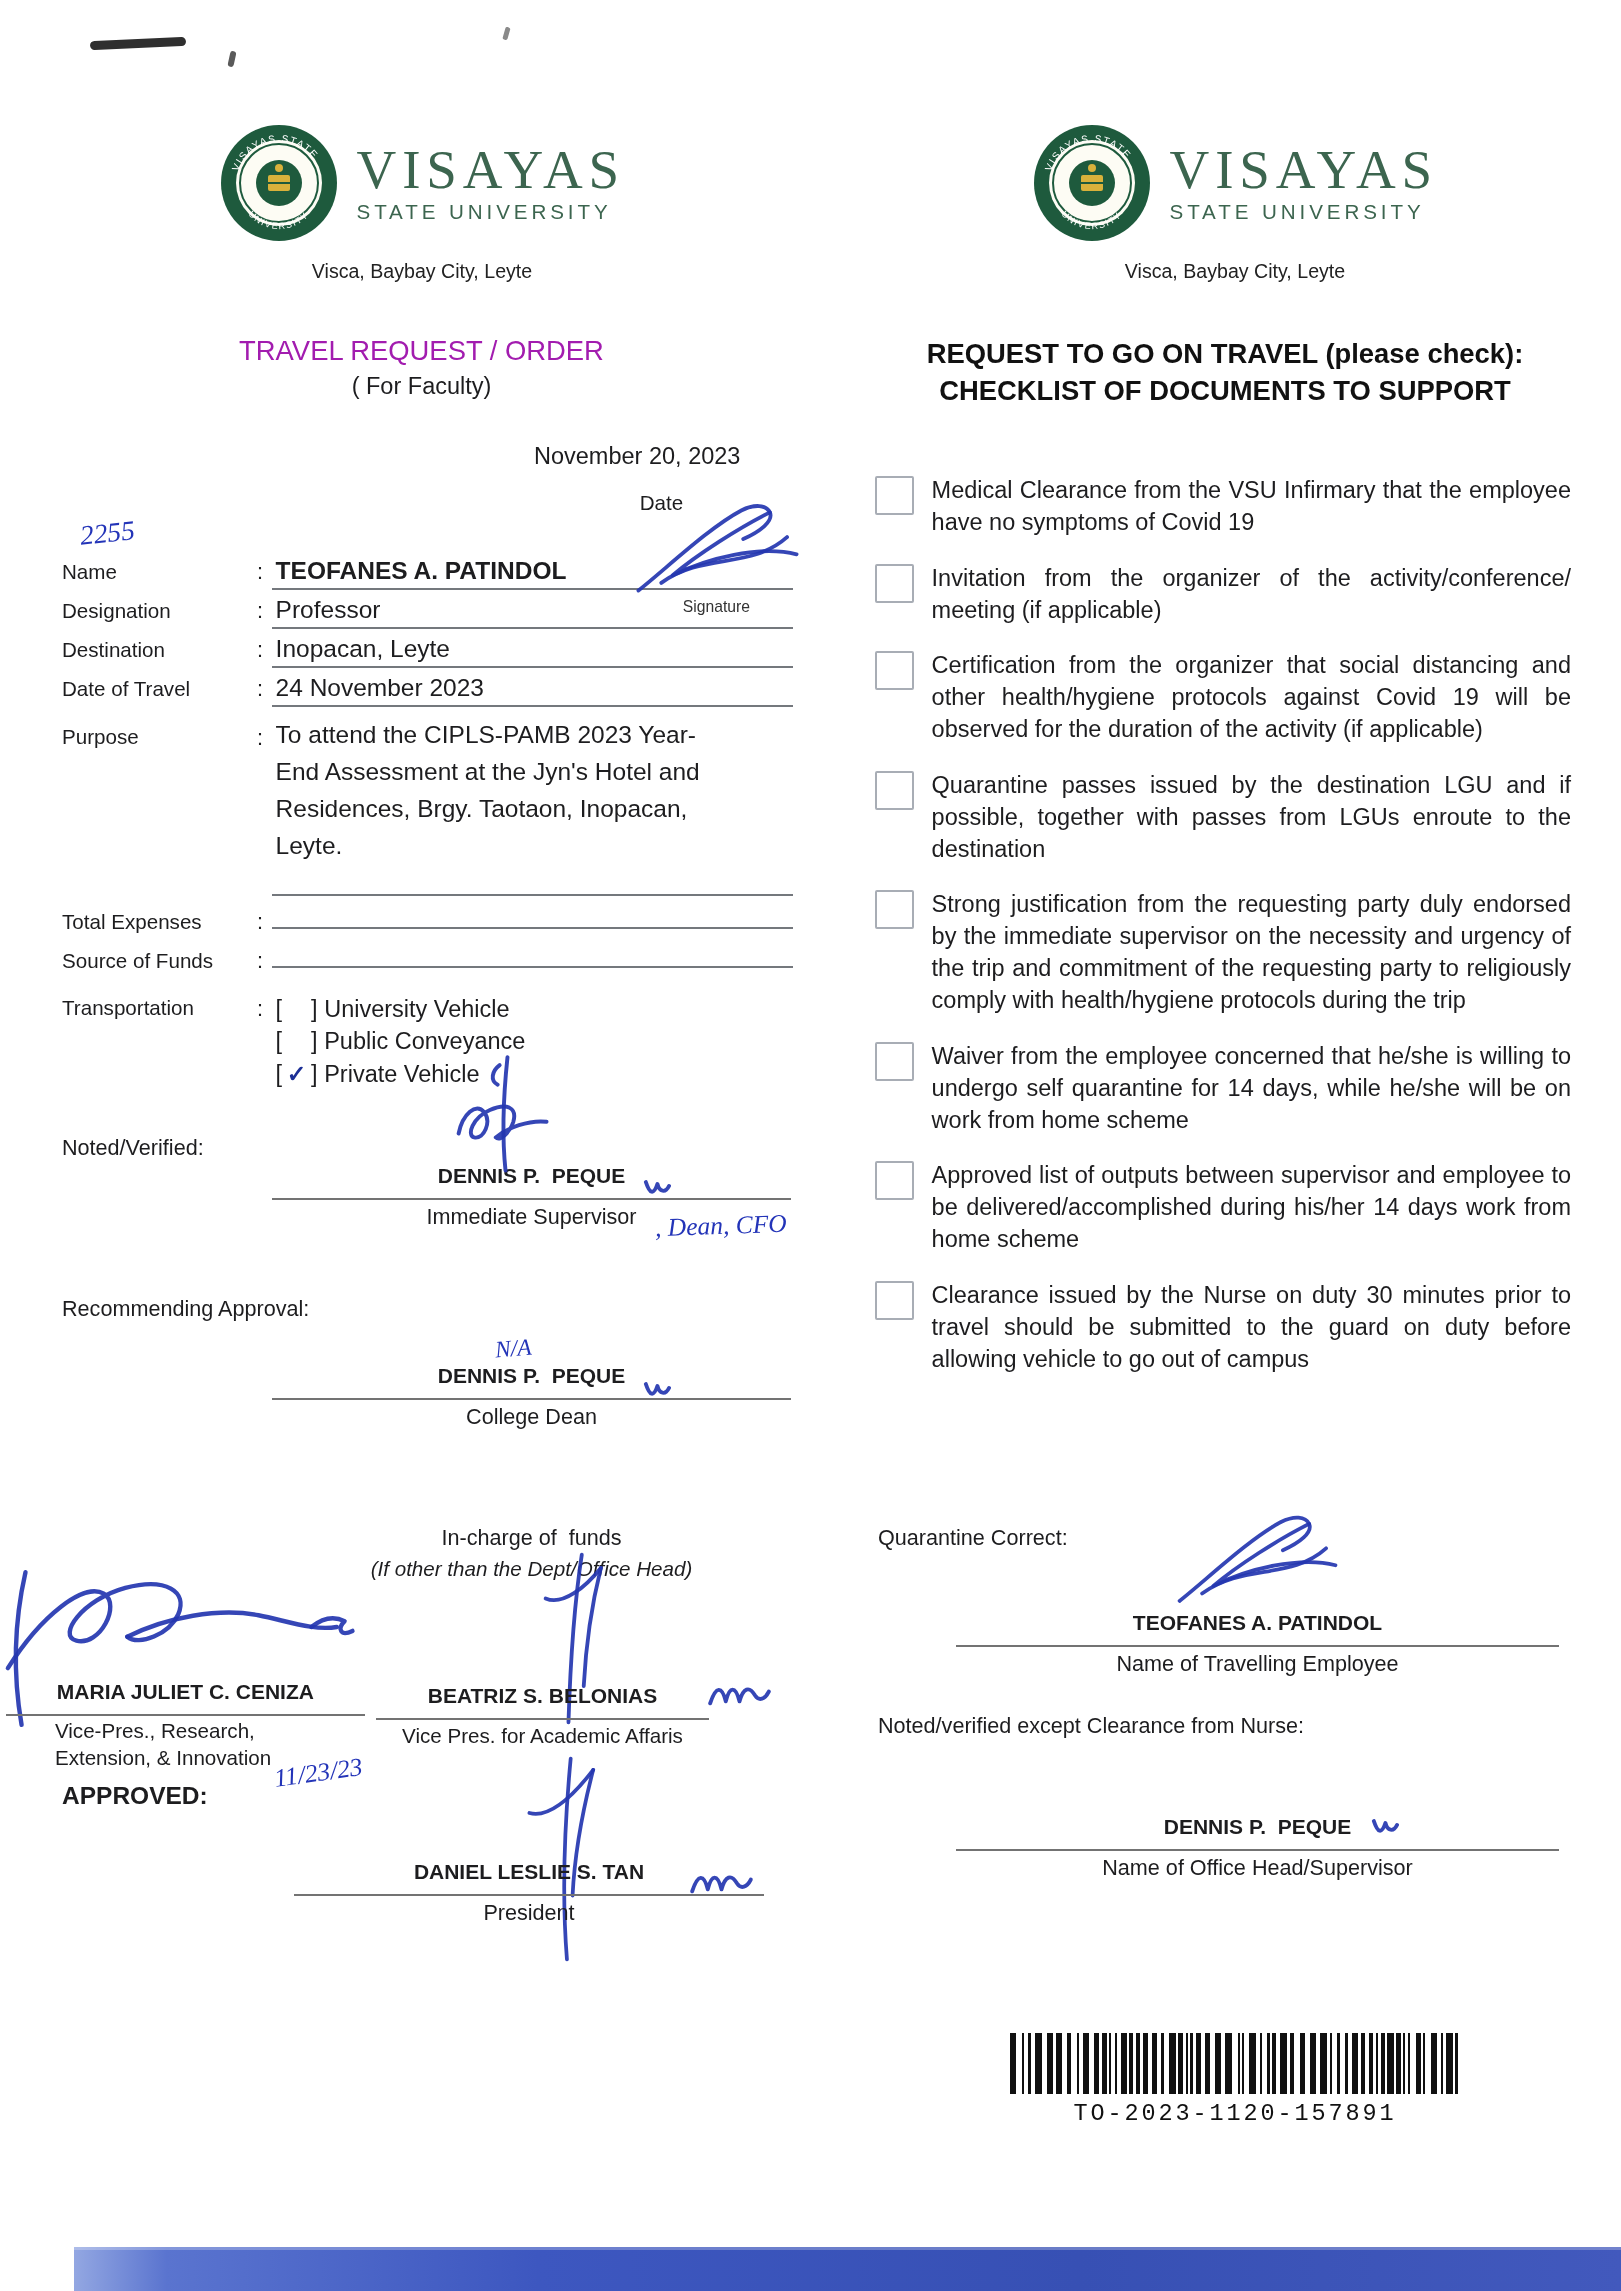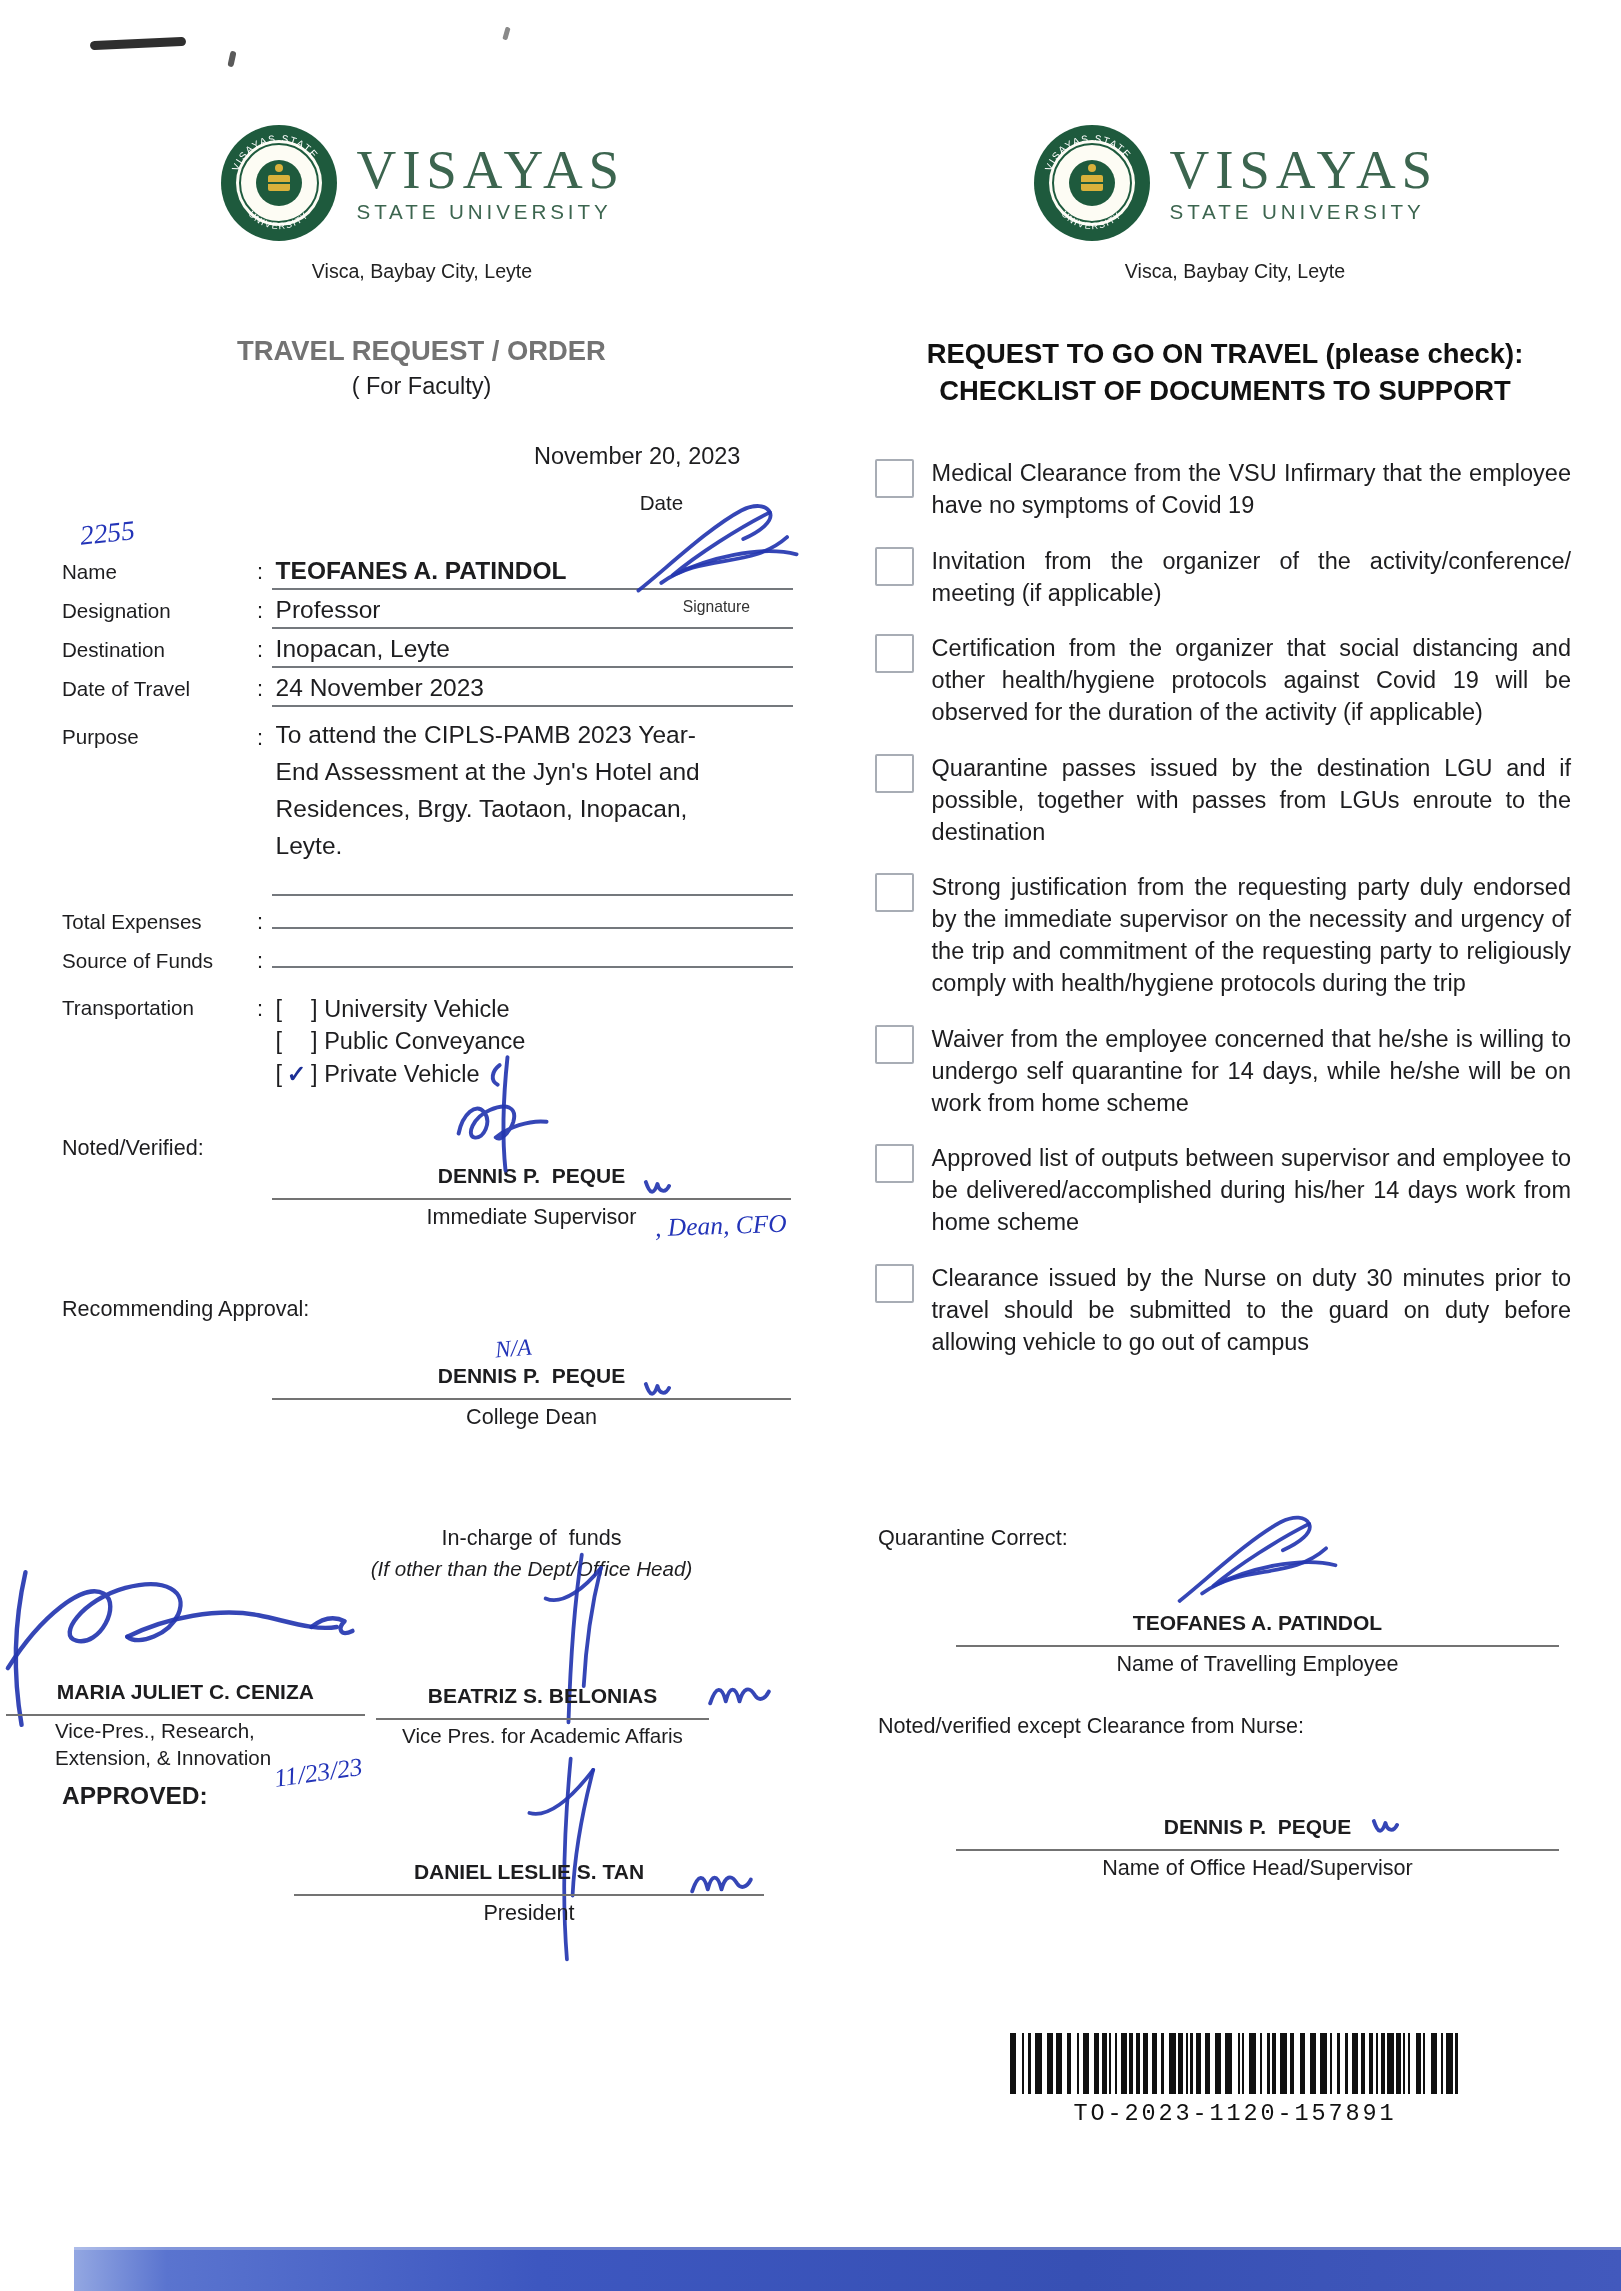--- a/index.html
+++ b/index.html
@@ -14,21 +14,21 @@
   
   .uheader{position:absolute;width:608px;}
   .uheader .logo-row{display:flex;align-items:center;justify-content:center;gap:17.6px;}
   .logo-texts{display:flex;flex-direction:column;align-items:flex-start;}
   .uni-name{font-family:"Liberation Serif",serif;font-size:55px;letter-spacing:5.9px;color:#3c654f;line-height:1;}
   .uni-sub{font-size:20.6px;letter-spacing:3.9px;color:#3c654f;margin-top:3.9px;}
   .uni-addr{text-align:center;font-size:19.6px;color:#222;margin-top:17px;}
 
   
   .title-block{position:absolute;text-align:center;}
-  .doc-title{font-size:27.4px;font-weight:bold;color:#737373;}
+  .doc-title{font-size:27.4px;font-weight:normal;color:#a21caf;}
   .doc-sub{font-size:23.5px;margin-top:5.9px;}
   .chk-title{font-size:27.4px;font-weight:bold;line-height:37px;color:#111;}
 
   
   .date-block{position:absolute;left:534px;top:443px;width:255px;}
   .date-value{font-size:23.5px;}
   .date-label{font-size:20.6px;text-align:center;margin-top:21px;}
 
   .hw{font-family:"Liberation Serif",serif;font-style:italic;color:#2334b8;}
   .ref-num{position:absolute;left:80px;top:518px;font-size:27.4px;transform:rotate(-6deg);}
@@ -65,21 +65,21 @@
   .maria-block .sign-name{text-align:center;white-space:nowrap;}
   .maria-role{font-size:20.6px;margin-top:2.9px;padding-left:49px;}
   .beatriz-block{position:absolute;left:376px;top:1684px;width:333px;text-align:center;}
   .approved{position:absolute;left:62px;top:1782px;font-size:24.5px;font-weight:bold;}
   .hw-date{position:absolute;left:274px;top:1758px;font-size:25.5px;transform:rotate(-8deg);}
   .hw-dean{position:absolute;left:655px;top:1211px;font-size:25.5px;transform:rotate(-2deg);}
   .hw-na{position:absolute;left:495px;top:1335px;font-size:23.5px;transform:rotate(-5deg);}
 
   
   .checklist{position:absolute;left:875px;top:457px;width:696px;}
-  .citem{display:flex;margin-bottom:23.5px;}
+  .citem{display:flex;margin-bottom:23.5px;margin-top:17px;}
   .cbox{width:35px;height:35px;border:2.5px solid #a8adb5;border-radius:2px;flex:none;margin-right:17.6px;margin-top:2px;background:#fff;}
   .ctext{flex:1;font-size:23.5px;line-height:32px;text-align:justify;}
 
   .certified-label{position:absolute;left:878px;top:1525px;font-size:21.6px;}
   .noted-except{position:absolute;left:878px;top:1713px;font-size:21.6px;}
 
   
   .barcode{position:absolute;left:936px;top:2019px;width:598px;text-align:center;}
   .bars{height:61px;font-size:0;white-space:nowrap;display:inline-block;}
   .bartext{font-family:"Liberation Mono",monospace;font-size:23.5px;letter-spacing:2.9px;margin-top:5.9px;color:#111;}

